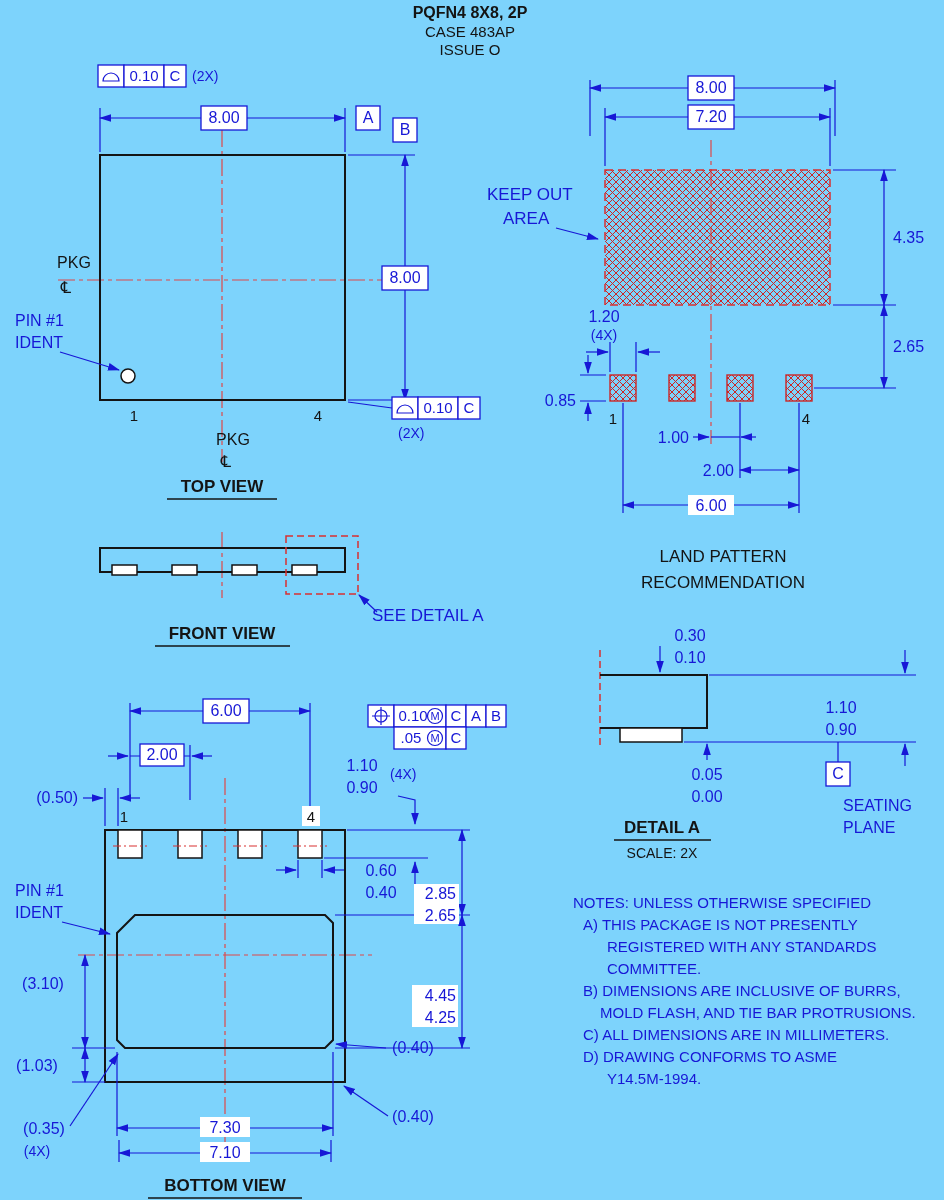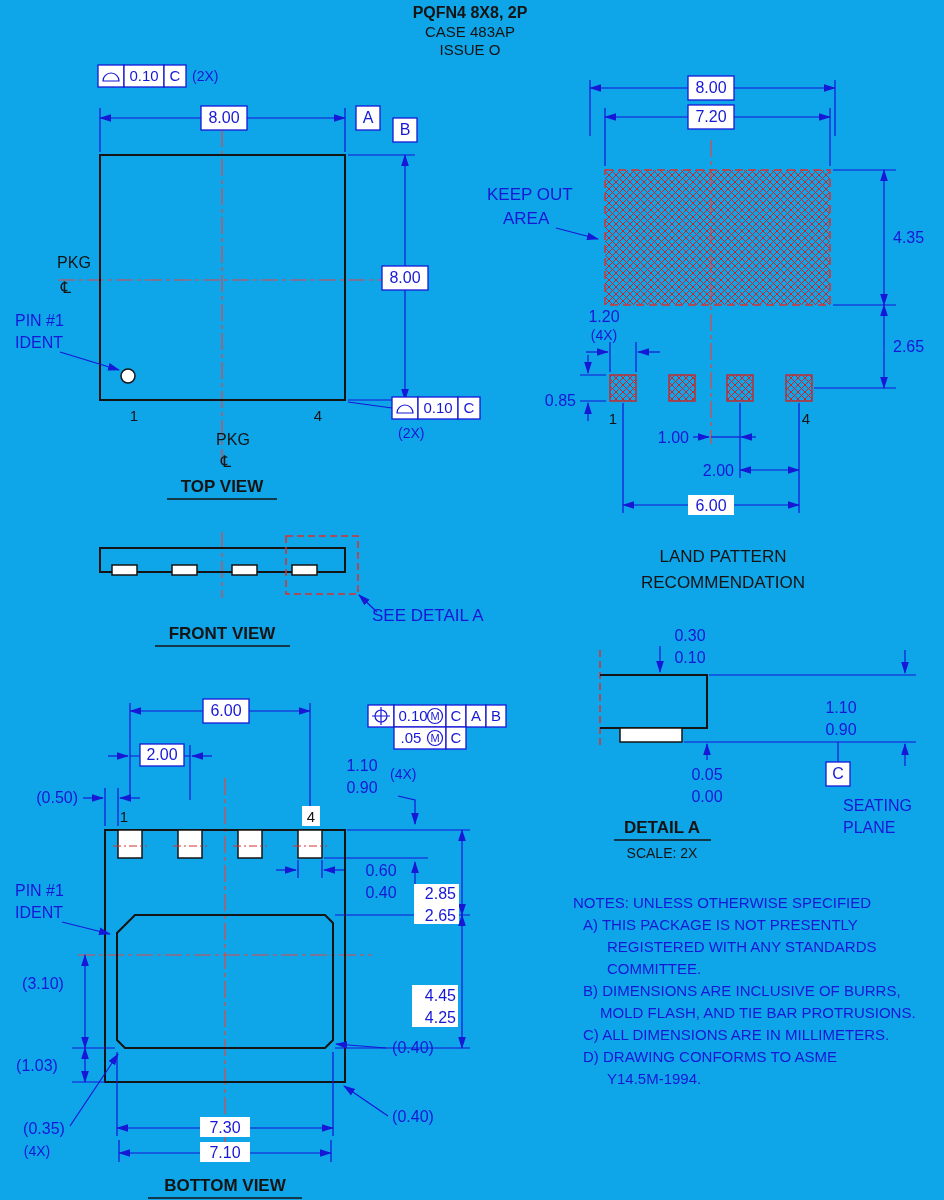--- a/index.html
+++ b/index.html
@@ -1,16 +1,16 @@
 <!DOCTYPE html>
 <html><head>
 <meta charset="utf-8">
 <style>
   html,body { margin:0; padding:0; background:#ffffff; }
-  .canvas { width:944px; height:1200px; position:relative; background:#0ea5e9; }
+  .canvas { width:944px; height:1200px; position:relative; background:#7dd3fc; }
   svg { display:block; }
   text { font-family:"Liberation Sans","DejaVu Sans",sans-serif; }
   .blu { fill:#1717d6; }
   .blk { fill:#141414; }
   .s14 { font-size:14px; }
   .s15 { font-size:15px; }
   .s16 { font-size:16px; }
   .s17 { font-size:17px; }
   .b { font-weight:bold; }
   .mid { text-anchor:middle; }

